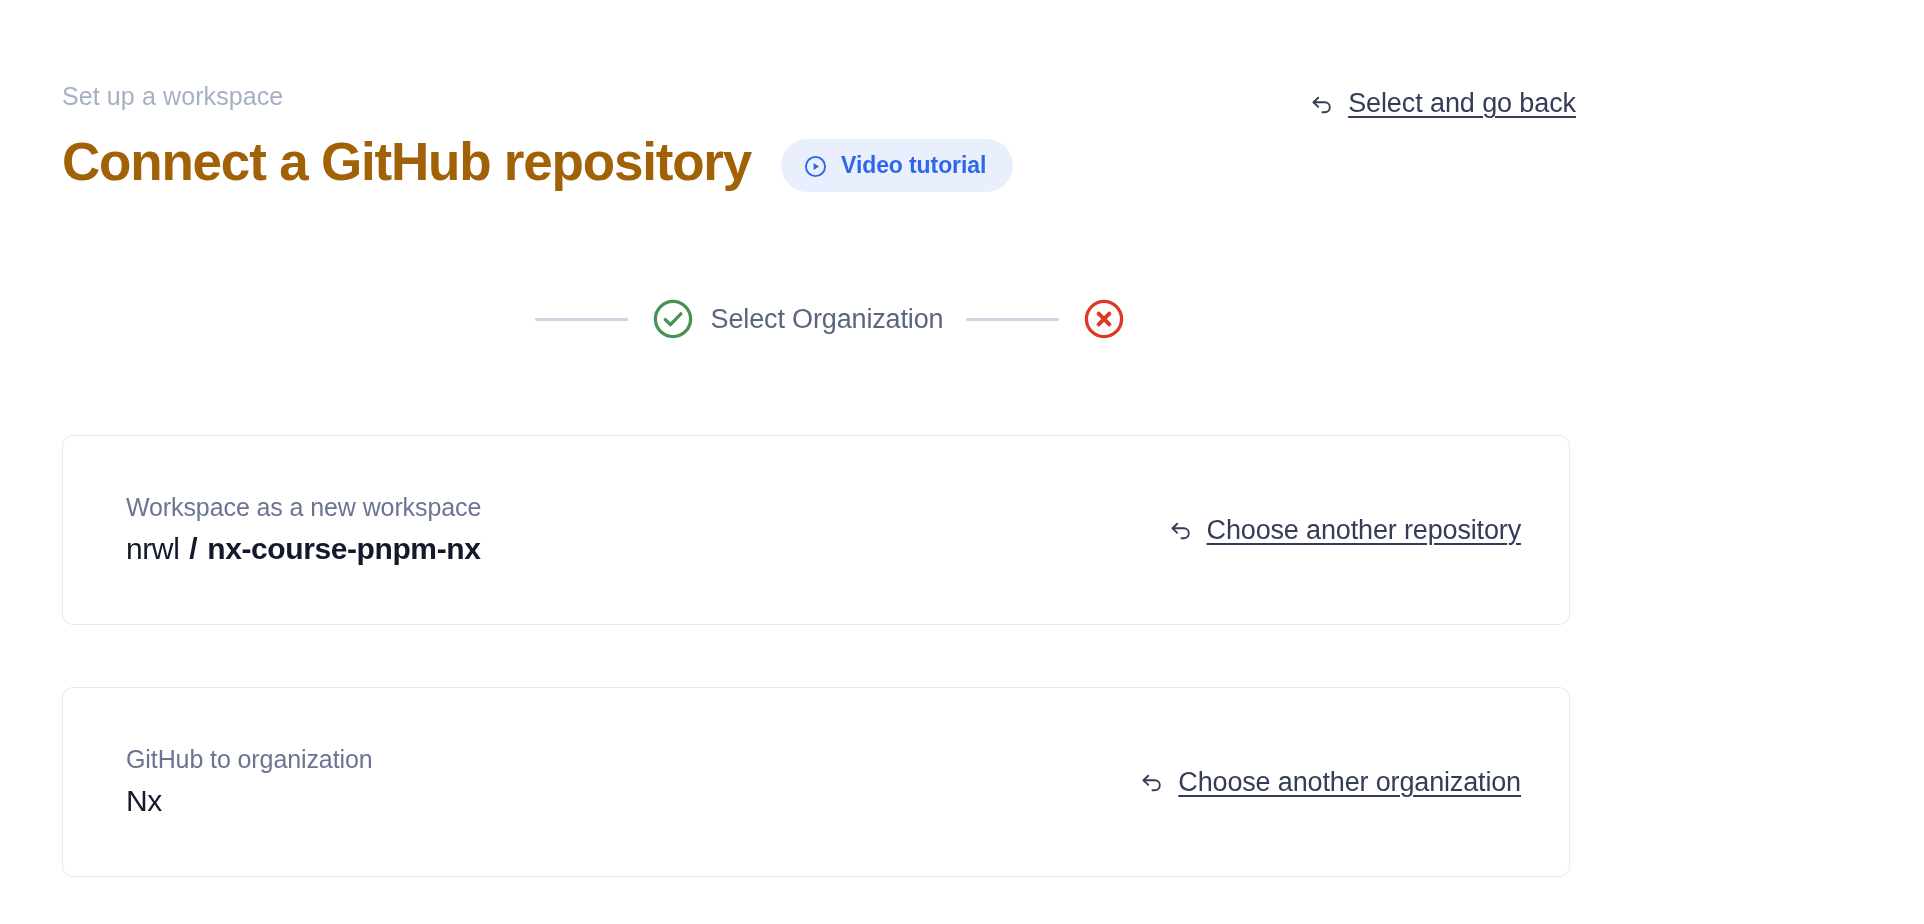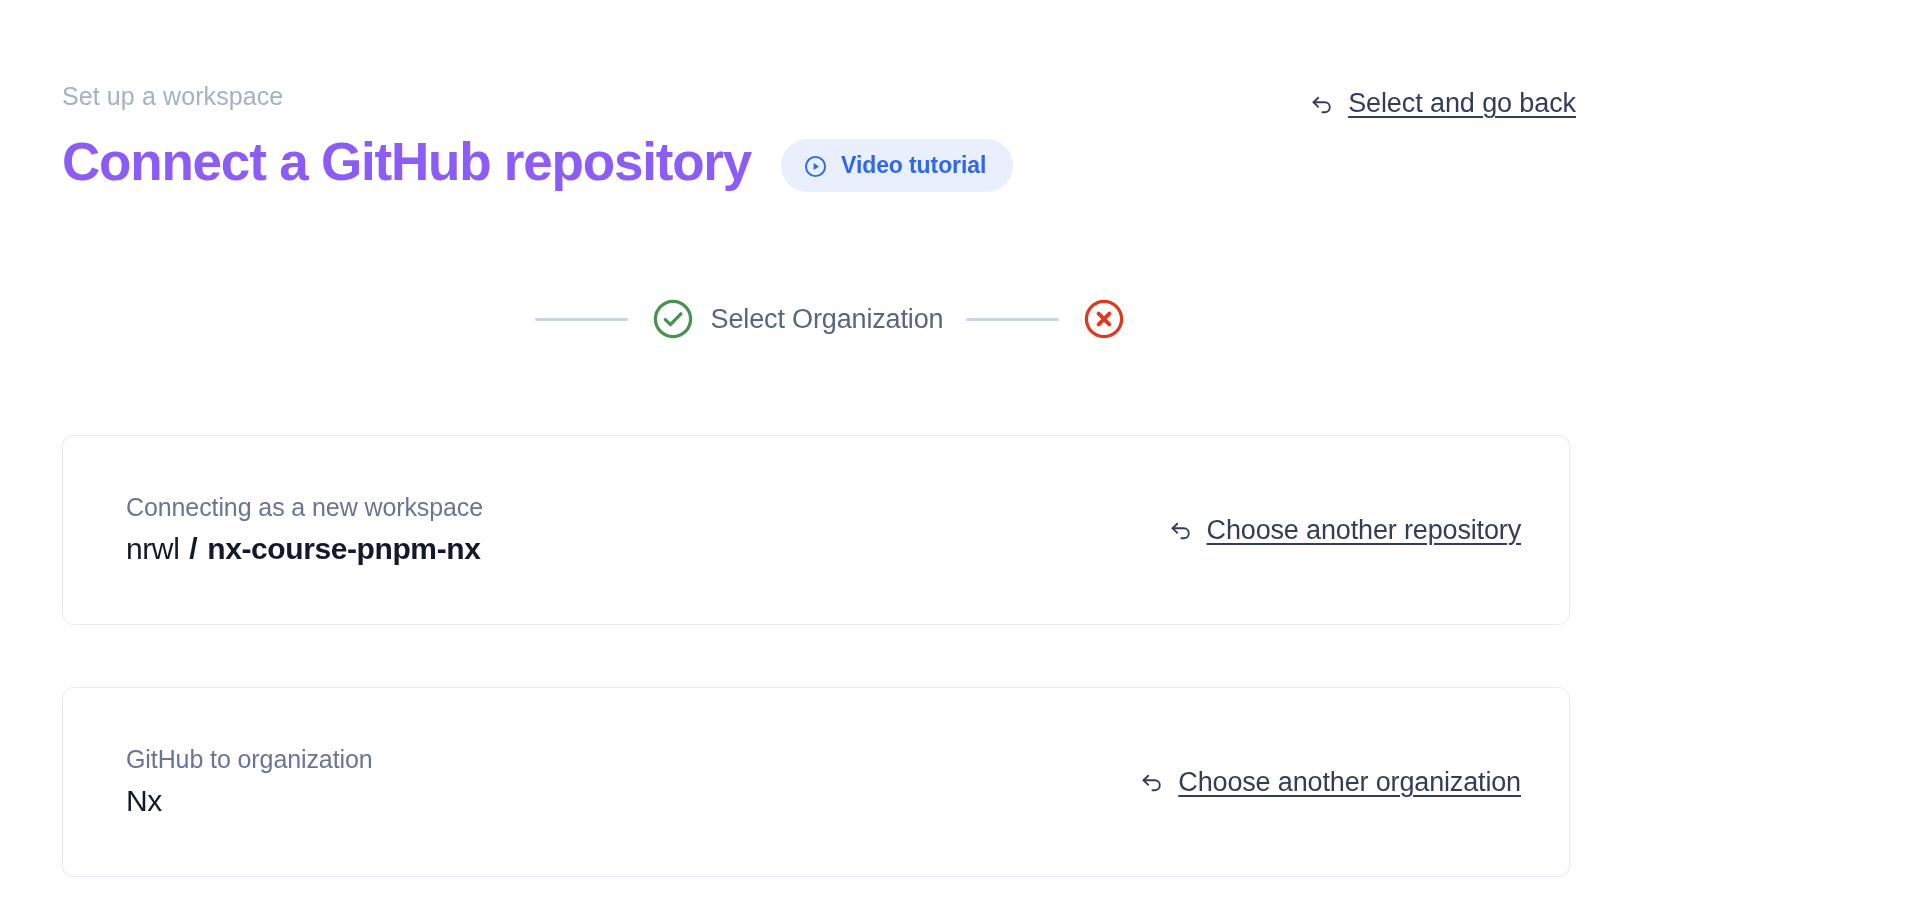--- a/index.html
+++ b/index.html
@@ -43,21 +43,21 @@
   .title-row {
     display: flex;
     align-items: center;
     gap: 30px;
     margin-top: 22px;
   }
 
   .page-title {
     font-size: 53px;
     font-weight: 700;
-    color: #8b5cf6;
+    color: #a16207;
     letter-spacing: -1.2px;
     line-height: 1.08;
     margin: 0;
     white-space: nowrap;
   }
 
   .video-badge {
     display: inline-flex;
     align-items: flex-end;
     gap: 13px;
@@ -250,21 +250,21 @@
         </svg>
       </span>
     </div>
 
   </div>
 
   <div class="card card-repo">
     <div class="card-inner">
 
       <div class="card-text-block">
-        <div class="card-caption">Connecting as a new workspace</div>
+        <div class="card-caption">Workspace as a new workspace</div>
         <div class="card-value">
           <span class="owner">nrwl</span>
           <span class="sep">/</span>
           <span class="repo">nx-course-pnpm-nx</span>
         </div>
       </div>
 
       <a class="card-action" href="#">
         <span class="uturn-icon">
           <svg viewBox="0 0 24 24" width="26" height="26" fill="none" stroke="#343c57" stroke-width="1.7" stroke-linecap="round" stroke-linejoin="round">

